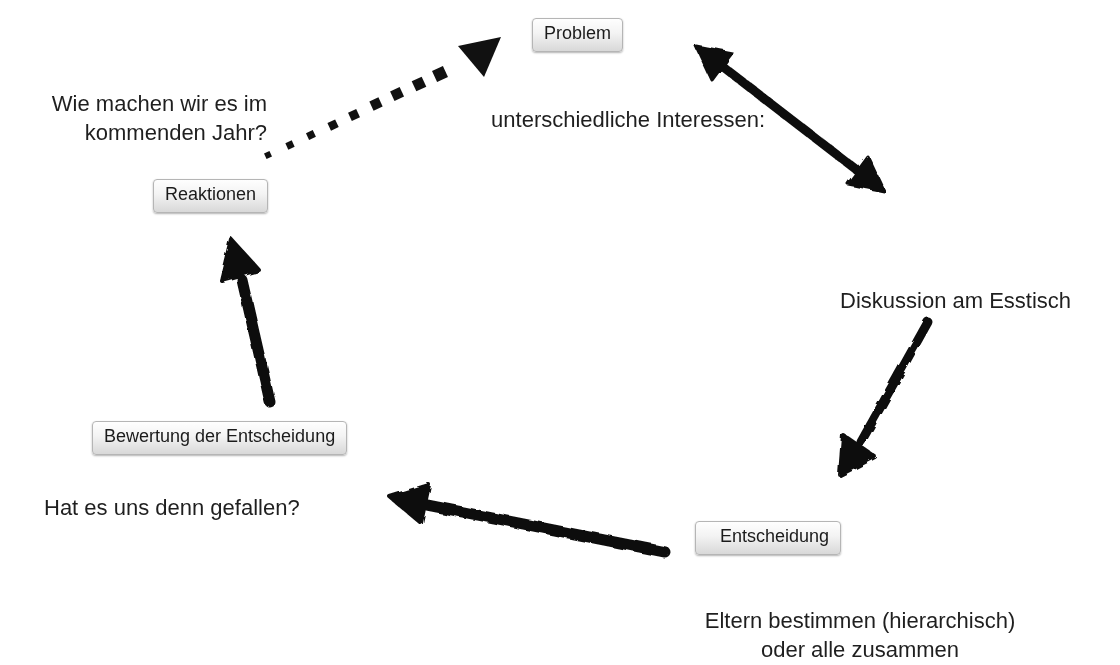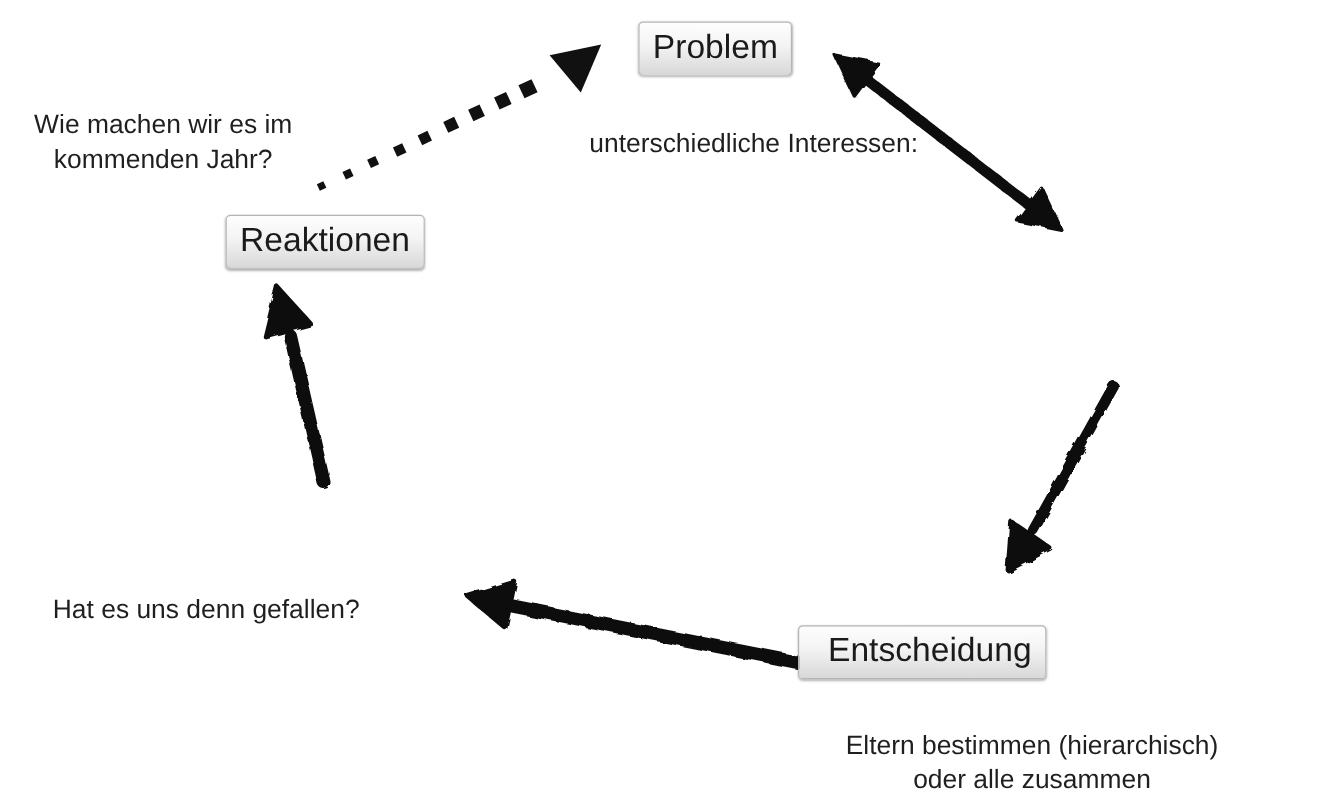--- a/index.html
+++ b/index.html
@@ -24,21 +24,21 @@
   }
   .node {
     position: absolute;
     display: inline-block;
     white-space: nowrap;
     background: linear-gradient(to bottom, #fefefe 0%, #f3f3f3 45%, #d8d8d8 100%);
     border: 1px solid #b5b5b5;
     border-radius: 4px;
     box-shadow: 0 1px 2px rgba(0,0,0,0.30);
     padding: 4px 11px 7px 11px;
-    font-size: 28px;
+    font-size: 18px;
     line-height: 1.15;
     color: #1b1b1b;
   }
   .annotation {
     position: absolute;
     font-size: 22px;
     line-height: 1.32;
     color: #1f1f1f;
     white-space: nowrap;
   }
@@ -92,35 +92,37 @@
     </g>
 
     <g fill="#111111" stroke="#111111" filter="url(#rough)">
       <line x1="270" y1="402" x2="242" y2="280" stroke-width="11" stroke-linecap="round"></line>
       <polygon points="231,239 221,280 259,270" stroke-width="4" stroke-linejoin="round"></polygon>
     </g>
   </svg>
 
   <div class="node" style="left:532px; top:18px;">Problem</div>
 
-  <div class="node" style="left:153px; top:179px;margin-left:35px;">Reaktionen</div>
+  <div class="node" style="left:153px; top:179px;">Reaktionen</div>
 
 
+  <div class="node" style="left:92px; top:421px;">Bewertung der Entscheidung</div>
 
-  <div class="node" style="left:665px; top:521px;padding-left:24px;">Entscheidung</div>
+  <div class="node" style="left:695px; top:521px;padding-left:24px;">Entscheidung</div>
 
-  <div class="annotation centered" style="left:5px; top:89px; width:262px;">
+  <div class="annotation centered" style="left:5px; top:89px; width:262px;text-align:right;">
     <div>Wie machen wir es im</div>
     <div>kommenden Jahr?</div>
   </div>
 
   <div class="annotation centered" style="left:345px; top:105px; width:420px;text-align:right;">
     <div>unterschiedliche Interessen:</div>
   </div>
 
+  <div class="annotation" style="left:840px; top:286px;">Diskussion am Esstisch</div>
 
   <div class="annotation centered" style="left:662px; top:606px; width:396px;">
     <div>Eltern bestimmen (hierarchisch)</div>
     <div>oder alle zusammen</div>
   </div>
 
   <div class="annotation" style="left:44px; top:493px;">Hat es uns denn gefallen?</div>
 
 </div>
 

